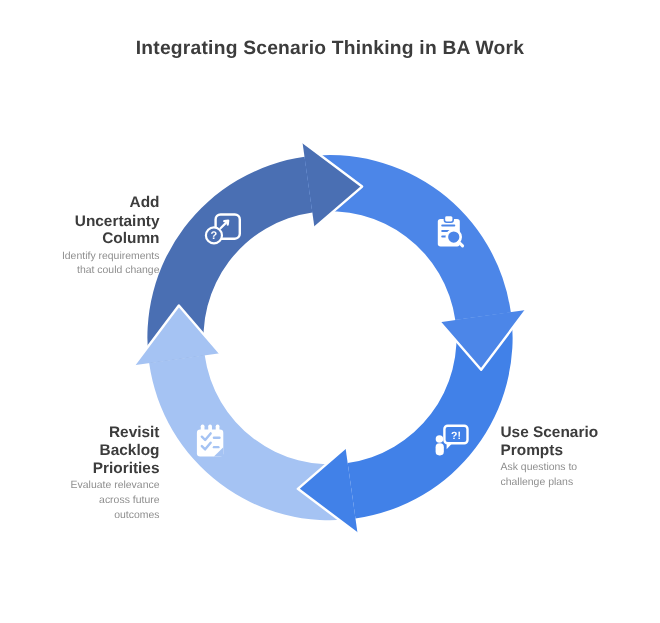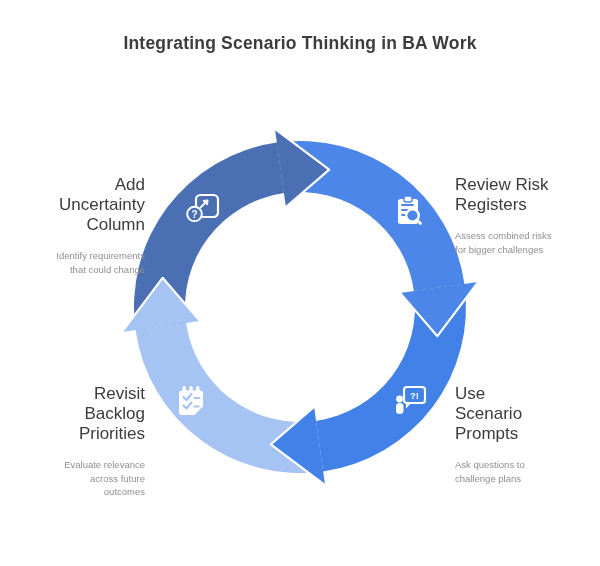--- a/index.html
+++ b/index.html
@@ -2,22 +2,22 @@
 <html style="--c0: #4a6fb3; --c1: #4c86e8; --c2: #4181e8; --c3: #a5c3f3;"><head>
 <meta charset="utf-8">
 <style>
   html,body{margin:0;padding:0;background:#fff;}
   .canvas{position:relative;width:600px;height:566px;background:#fff;overflow:hidden;
           font-family:"Liberation Sans",sans-serif;}
   .main-title{position:absolute;top:33px;left:0;width:600px;margin:0;text-align:center;
           font-size:17.5px;font-weight:bold;color:#3c3c3c;letter-spacing:.2px;}
   .ring{position:absolute;top:0;left:0;}
   .label{position:absolute;}
-  .label-title{font-size:17px;font-weight:normal;color:#3c3c3c;line-height:1.18;}
-  .label-desc{font-size:9.5px;color:#8f8f8f;line-height:1.42;margin-top:14px;}
+  .label-title{font-size:14px;font-weight:bold;color:#3c3c3c;line-height:1.18;}
+  .label-desc{font-size:9.5px;color:#8f8f8f;line-height:1.42;margin-top:1px;}
   .tl{right:455px;top:175px;width:102px;text-align:right;}
   .tr{left:455px;top:175px;width:104px;text-align:left;}
   .br{left:455px;top:384px;width:102px;text-align:left;}
   .bl{right:455px;top:384px;width:96px;text-align:right;}
   .icon-text{font-family:"Liberation Sans",sans-serif;font-weight:bold;fill:#fff;}
 </style>
 </head>
 <body>
 
 <div class="canvas">
@@ -80,24 +80,20 @@
         <path d="M 3.5,4.5 h 4" style="stroke:var(--c3)" stroke-width="2.2" stroke-linecap="round"></path>
       </g>
     </g>
   </svg>
 
   <div class="label tl">
     <div class="label-title">Add Uncertainty Column</div>
     <div class="label-desc">Identify requirements that could change</div>
   </div>
 
-  <div class="label tr">
-    <div class="label-title">Review Risk Registers</div>
-    <div class="label-desc">Assess combined risks for bigger challenges</div>
-  </div>
 
   <div class="label bl">
     <div class="label-title">Revisit Backlog Priorities</div>
     <div class="label-desc">Evaluate relevance across future outcomes</div>
   </div>
 
   <div class="label br">
     <div class="label-title">Use Scenario Prompts</div>
     <div class="label-desc">Ask questions to challenge plans</div>
   </div>

